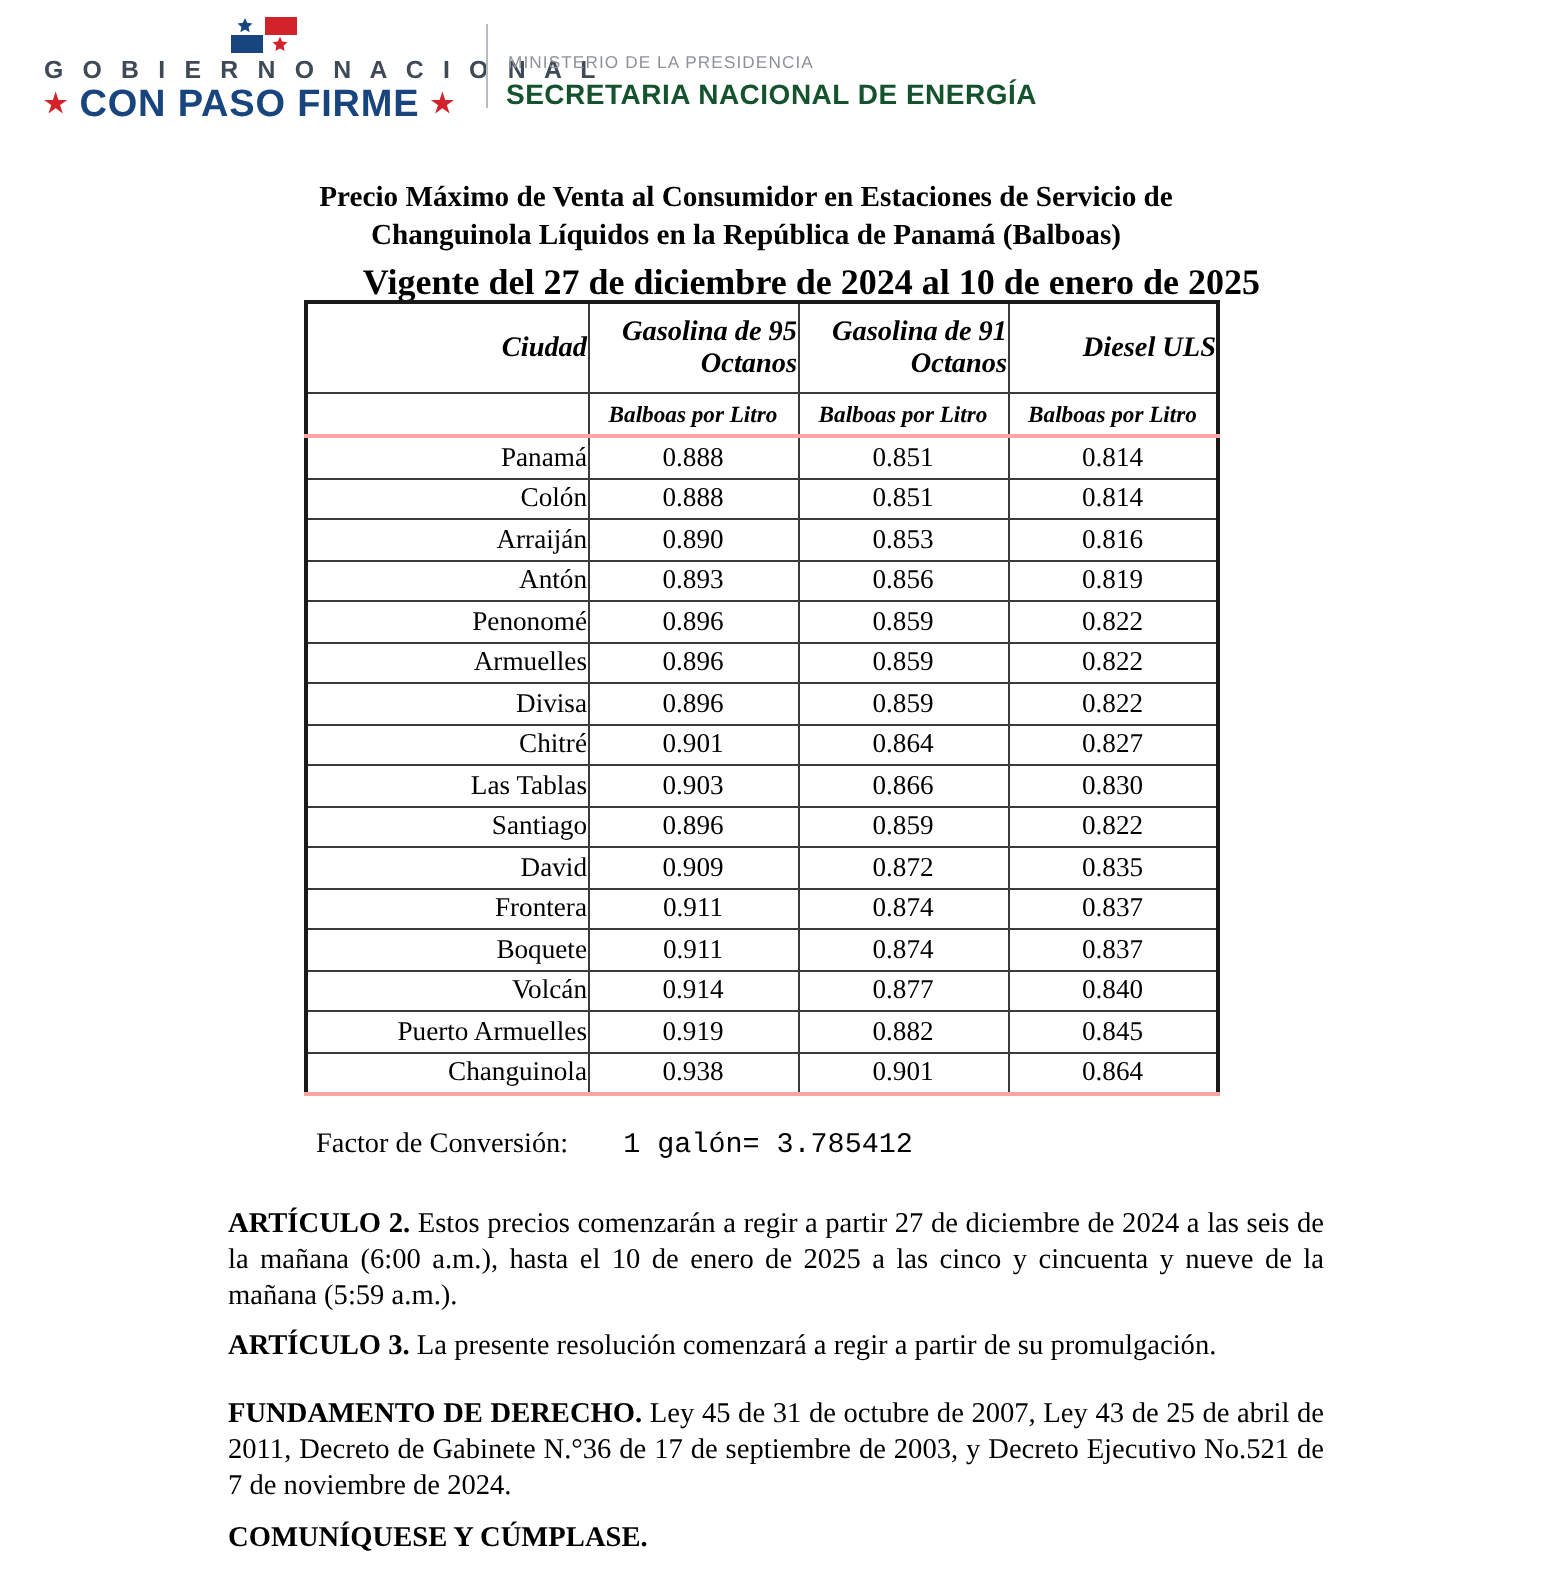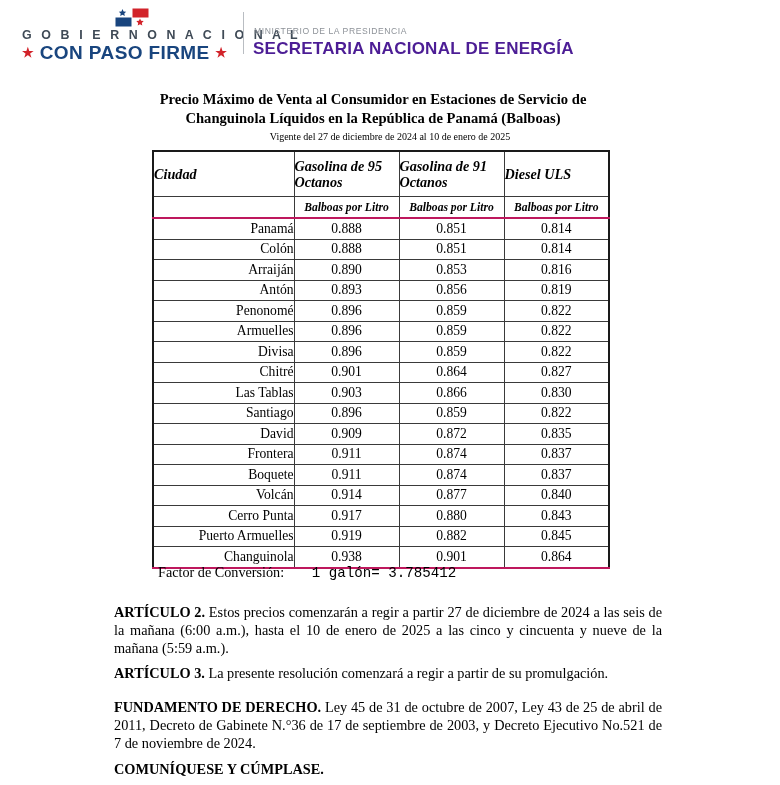--- a/index.html
+++ b/index.html
@@ -85,46 +85,46 @@
     font-size: 8.6px;
     letter-spacing: 0.55px;
     color: #8d9298;
     white-space: nowrap;
   }
   .sec-line {
     position: absolute;
     left: 253px;
     top: 39px;
     font-family: "Liberation Sans", sans-serif;
-    font-size: 17px;
+    font-size: 14px;
     font-weight: bold;
     letter-spacing: 0.25px;
-    color: #4c1d95;
+    color: #14532d;
     white-space: nowrap;
   }
 
   
   .doc-title {
     position: absolute;
     left: 133px;
     top: 90px;
     width: 480px;
     text-align: center;
     font-size: 14.6px;
     line-height: 19px;
     font-weight: bold;
   }
   .doc-subtitle {
     position: absolute;
     left: 150px;
     top: 131px;
     width: 480px;
-    text-align: center;
-    font-size: 10px;
-    font-weight: normal;
+    text-align: right;
+    font-size: 18px;
+    font-weight: bold;
   }
 
   
   .price-table {
     position: absolute;
     left: 152px;
     top: 150px;
     width: 456px;
     border-collapse: collapse;
     table-layout: fixed;
@@ -133,21 +133,21 @@
     border: 1px solid #3a3a3a;
     padding: 0;
     font-size: 13.4px;
   }
   .price-table .outer-l { border-left: 2px solid #1a1a1a; }
   .price-table .outer-r { border-right: 2px solid #1a1a1a; }
 
   .hdr-row th {
     height: 44px;
     vertical-align: middle;
-    text-align: left;
+    text-align: right;
     font-style: italic;
     font-weight: bold;
     font-size: 14.2px;
     line-height: 16px;
     border-top: 2px solid #1a1a1a;
   }
   .unit-row td {
     height: 20px;
     vertical-align: middle;
     text-align: center;
@@ -161,21 +161,21 @@
     font-size: 13.6px;
   }
   .data-row td.city {
     text-align: right;
     padding-left: 12px;
   }
   .data-row td.num {
     text-align: center;
   }
   .price-table tr:last-child td {
-    border-bottom: 2px solid #be185d;
+    border-bottom: 2px solid #fca5a5;
   }
 
   .col-city   { width: 141px; }
   .col-g95    { width: 105px; }
   .col-g91    { width: 105px; }
   .col-diesel { width: 105px; }
 
   
   .factor-line {
     position: absolute;
@@ -341,26 +341,20 @@
         <td class="num">0.874</td>
         <td class="num outer-r">0.837</td>
       </tr>
       <tr class="data-row">
         <td class="city outer-l">Volcán</td>
         <td class="num">0.914</td>
         <td class="num">0.877</td>
         <td class="num outer-r">0.840</td>
       </tr>
       <tr class="data-row">
-        <td class="city outer-l">Cerro Punta</td>
-        <td class="num">0.917</td>
-        <td class="num">0.880</td>
-        <td class="num outer-r">0.843</td>
-      </tr>
-      <tr class="data-row">
         <td class="city outer-l">Puerto Armuelles</td>
         <td class="num">0.919</td>
         <td class="num">0.882</td>
         <td class="num outer-r">0.845</td>
       </tr>
       <tr class="data-row">
         <td class="city outer-l">Changuinola</td>
         <td class="num">0.938</td>
         <td class="num">0.901</td>
         <td class="num outer-r">0.864</td>

